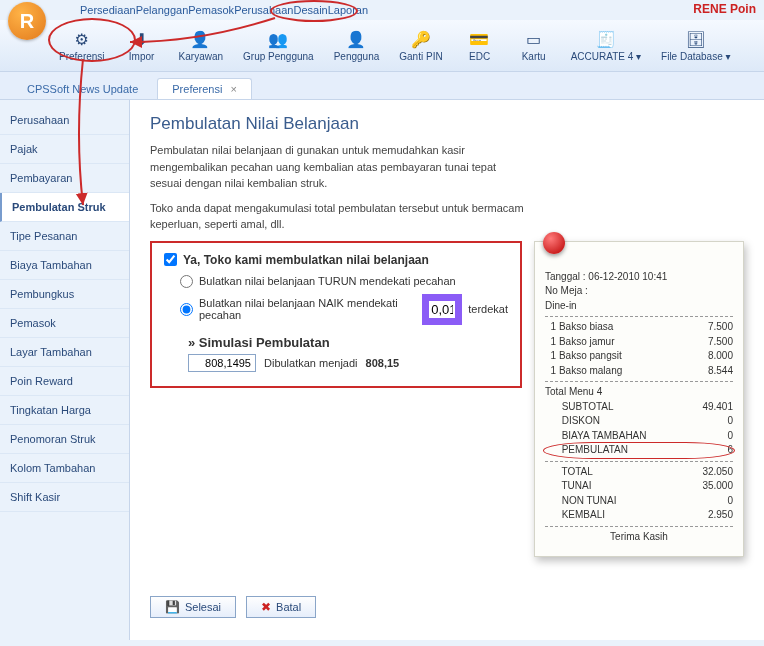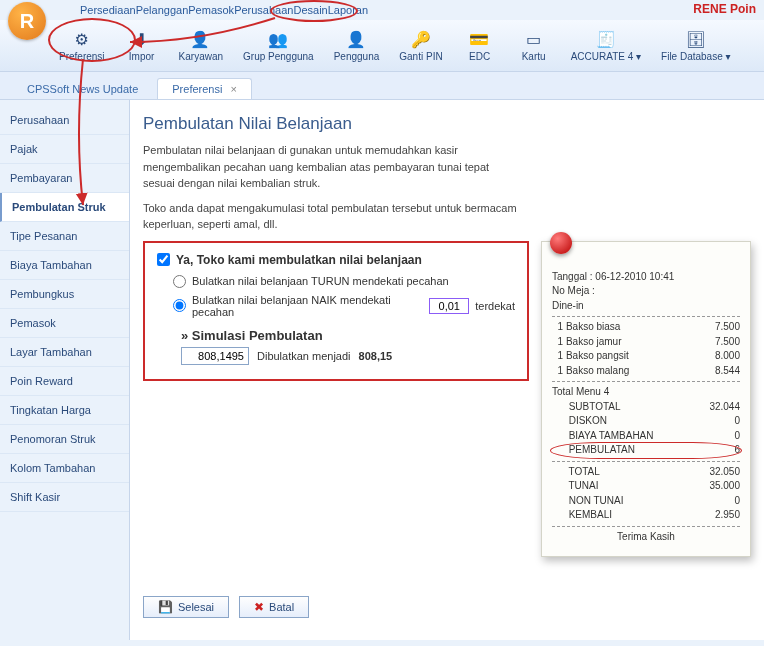--- a/index.html
+++ b/index.html
@@ -12,30 +12,30 @@
 .tbtn { display: flex; flex-direction: column; align-items: center; padding: 2px 8px; font-size: 10px; color: #2a4a7a; border: 1px solid transparent; border-radius: 3px; cursor: pointer; min-width: 52px; }
 .tbtn .icon { width: 24px; height: 24px; display: flex; align-items: center; justify-content: center; font-size: 16px; }
 .tabbar { display: flex; gap: 4px; padding: 6px 12px 0; background: #e5eefb; border-bottom: 1px solid #c6d5ea; }
 .tab { padding: 4px 14px; font-size: 11px; color: #3a6aa8; background: #e5eefb; border: 1px solid transparent; border-bottom: none; cursor: pointer; }
 .tab.active { background: #fff; border-color: #c6d5ea; border-radius: 3px 3px 0 0; }
 .tab .close { margin-left: 8px; color: #888; }
 .body { display: flex; height: 540px; }
 .sidebar { width: 130px; background: #eaf2fb; border-right: 1px solid #c6d5ea; padding-top: 6px; display: flex; flex-direction: column; }
 .sitem { padding: 8px 10px; font-size: 11px; color: #2a4a7a; border-bottom: 1px solid #dbe7f5; cursor: pointer; }
 .sitem.sel { background: #fff; border-left: 2px solid #789ccd; font-weight: bold; }
-.main { flex: 1; background: #fff; padding: 14px 13px; overflow: auto; display: flex; flex-direction: column; }
+.main { flex: 1; background: #fff; padding: 14px 20px; overflow: auto; display: flex; flex-direction: column; }
 h1 { font-size: 17px; color: #3a5c8d; font-weight: normal; margin-bottom: 8px; }
 .desc { font-size: 11px; color: #444; line-height: 1.5; margin-bottom: 8px; max-width: 380px; }
 .columns { display: flex; gap: 12px; }
 .leftcol { flex: 1; }
 .panel { border: 2px solid #cc2a2a; padding: 10px 12px 14px; font-size: 11px; background: #fff; }
 .chkline { display: flex; align-items: center; gap: 6px; margin-bottom: 8px; font-weight: bold; font-size: 12px; }
 .radios { margin-left: 16px; display: flex; flex-direction: column; gap: 6px; }
 .rline { display: flex; align-items: center; gap: 6px; }
-.inmini { width: 40px; text-align: center; border: 1px solid #8b5cf6; background: #fff; padding: 1px 2px; font-size: 11px; }
+.inmini { width: 40px; text-align: center; border: 7px solid #8b5cf6; background: #fff; padding: 1px 2px; font-size: 13px; }
 .simhdr { margin: 10px 0 4px 24px; font-weight: bold; font-size: 13px; }
 .simline { margin-left: 24px; display: flex; align-items: center; gap: 8px; }
 .inbox { width: 68px; border: 1px solid #8aa5c8; padding: 2px 4px; text-align: right; font-size: 11px; }
 .receipt { width: 210px; background: #fdfdfa; border: 1px solid #d4d4c8; box-shadow: 2px 4px 8px rgba(0,0,0,.25); font-family: "Courier New", monospace; font-size: 10px; color: #333; padding: 28px 10px 12px; position: relative; line-height: 1.45; }
 .pin { position: absolute; top: -10px; left: 8px; width: 22px; height: 22px; border-radius: 50%; background: radial-gradient(circle at 35% 30%, #ff7a7a, #b80000); box-shadow: 0 2px 4px rgba(0,0,0,.4); }
 .receipt hr { border: none; border-top: 1px dashed #999; margin: 3px 0; }
 .rrow { display: flex; justify-content: space-between; white-space: pre; }
 .rrow.hl { position: relative; }
 .rrow.hl::after { content: ""; position: absolute; left: -2px; right: -2px; top: -1px; bottom: -1px; border: 1px solid #cc2a2a; border-radius: 50%/100%; pointer-events: none; }
 .footer { margin-top: auto; padding: 8px 0; display: flex; gap: 10px; }
@@ -183,21 +183,21 @@
             <div>Tanggal : 06-12-2010 10:41</div>
             <div>No Meja :</div>
             <div>Dine-in</div>
             <hr>
             <div class="rrow"><span>  1 Bakso biasa</span><span>7.500</span></div>
             <div class="rrow"><span>  1 Bakso jamur</span><span>7.500</span></div>
             <div class="rrow"><span>  1 Bakso pangsit</span><span>8.000</span></div>
             <div class="rrow"><span>  1 Bakso malang</span><span>8.544</span></div>
             <hr>
             <div>Total Menu 4</div>
-            <div class="rrow"><span>      SUBTOTAL</span><span>32.044</span></div>
+            <div class="rrow"><span>      SUBTOTAL</span><span>49.401</span></div>
             <div class="rrow"><span>      DISKON</span><span>0</span></div>
             <div class="rrow"><span>      BIAYA TAMBAHAN</span><span>0</span></div>
             <div class="rrow hl"><span>      PEMBULATAN</span><span>6</span></div>
             <hr>
             <div class="rrow"><span>      TOTAL</span><span>32.050</span></div>
             <div class="rrow"><span>      TUNAI</span><span>35.000</span></div>
             <div class="rrow"><span>      NON TUNAI</span><span>0</span></div>
             <div class="rrow"><span>      KEMBALI</span><span>2.950</span></div>
             <hr>
             <div style="text-align:center">Terima Kasih</div>

